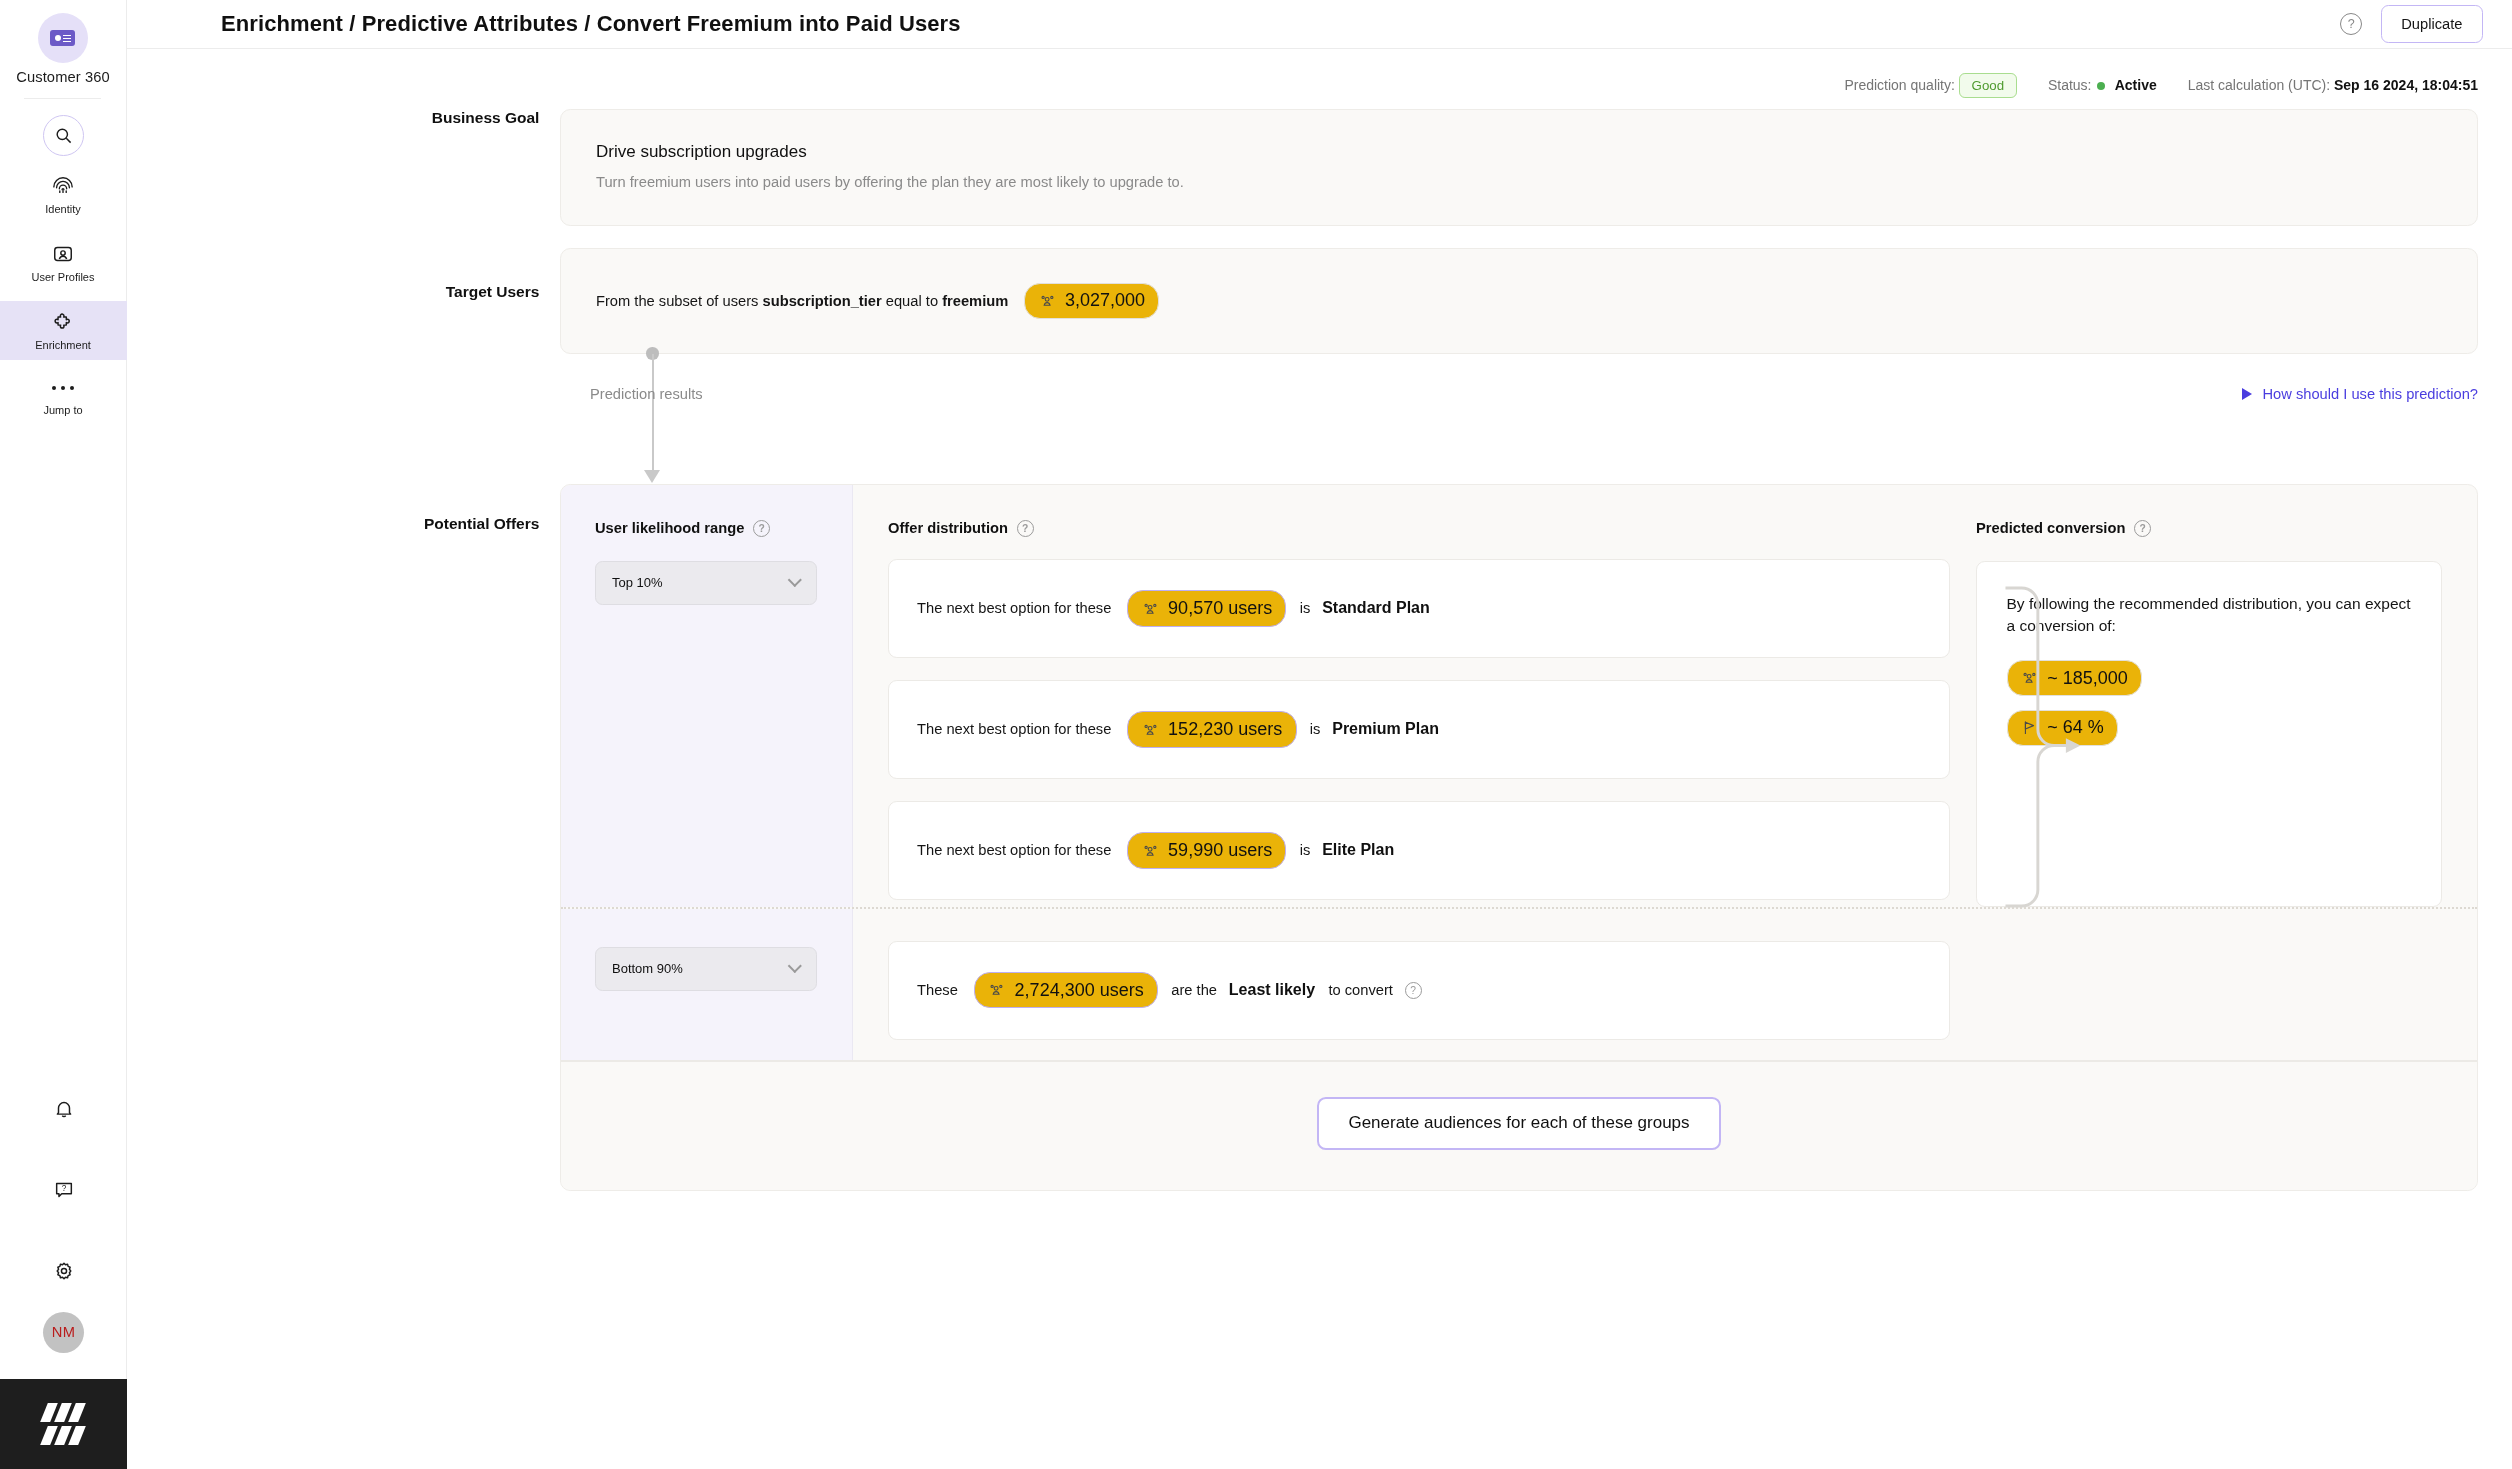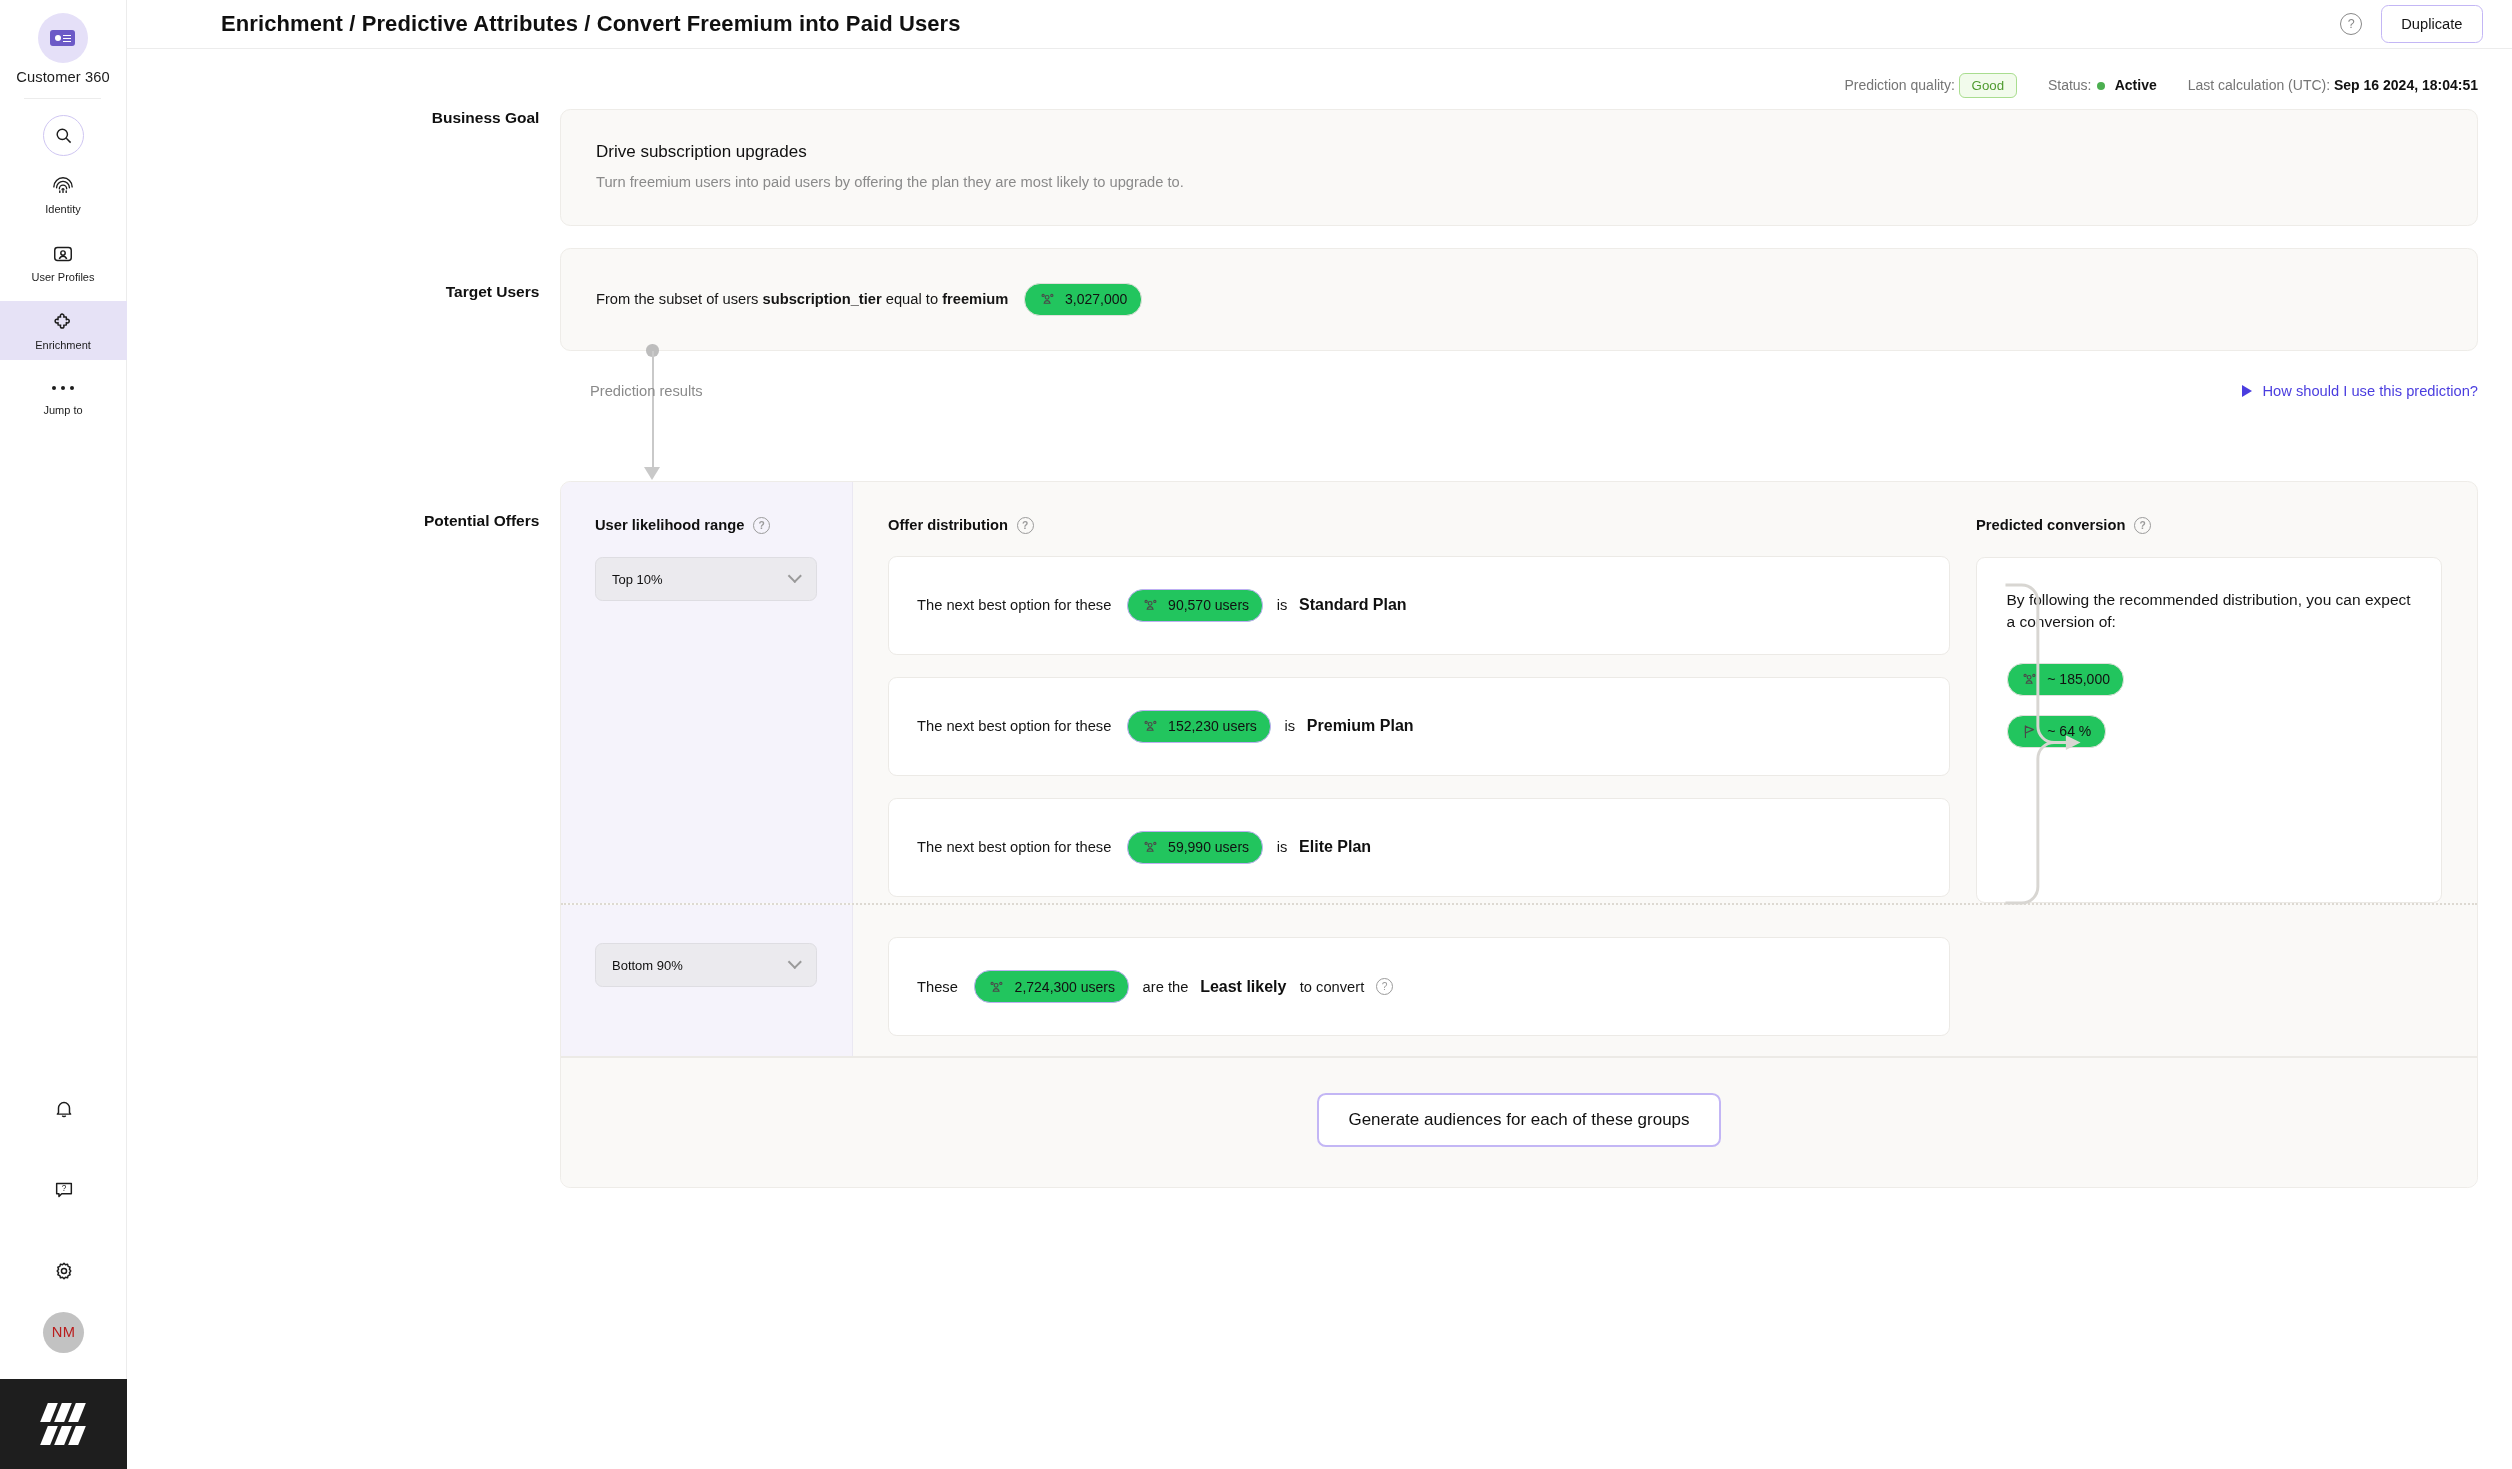--- a/index.html
+++ b/index.html
@@ -119,25 +119,25 @@
 
   .goal-card { padding: 32px 35px 35px; }
   .goal-title { font-size: 17px; color:#101010; margin-bottom: 11.8px; }
   .goal-sub { font-size: 14.7px; color:#8a8a8a; }
 
   .target-card { padding: 34px 35px; display:flex; align-items:center; }
   .target-text { font-size: 14.7px; color:#151515; }
   .target-text b { font-weight: bold; }
   .chip {
     display:inline-flex; align-items:center; gap:8.8px;
-    border: 1.5px solid #e2e0dc; border-radius: 16px; background:#22c55e;
-    padding: 6.6px 13.3px; font-size: 14px; color:#111; margin-left: 16px;
+    border: 1.5px solid #e2e0dc; border-radius: 16px; background:#eab308;
+    padding: 6.6px 13.3px; font-size: 18px; color:#111; margin-left: 16px;
   }
   .chip.purple { border-color:#bdaff2; }
-  .chip.plain { margin-left: 0; margin-top: 6px; }
+  .chip.plain { margin-left: 0; }
 
   .connector-zone { position: relative; height: 130px; }
   .conn-line {
     position:absolute; left: 525px; top: 0; width: 2.2px; height: 125px; background:#c9c9c9;
   }
   .conn-dot {
     position:absolute; left: 519px; top: -6.6px; width: 12.5px; height: 12.5px; border-radius:50%; background:#bdbdbd;
   }
   .conn-arrow {
     position:absolute; left: 517px; top: 116px;

